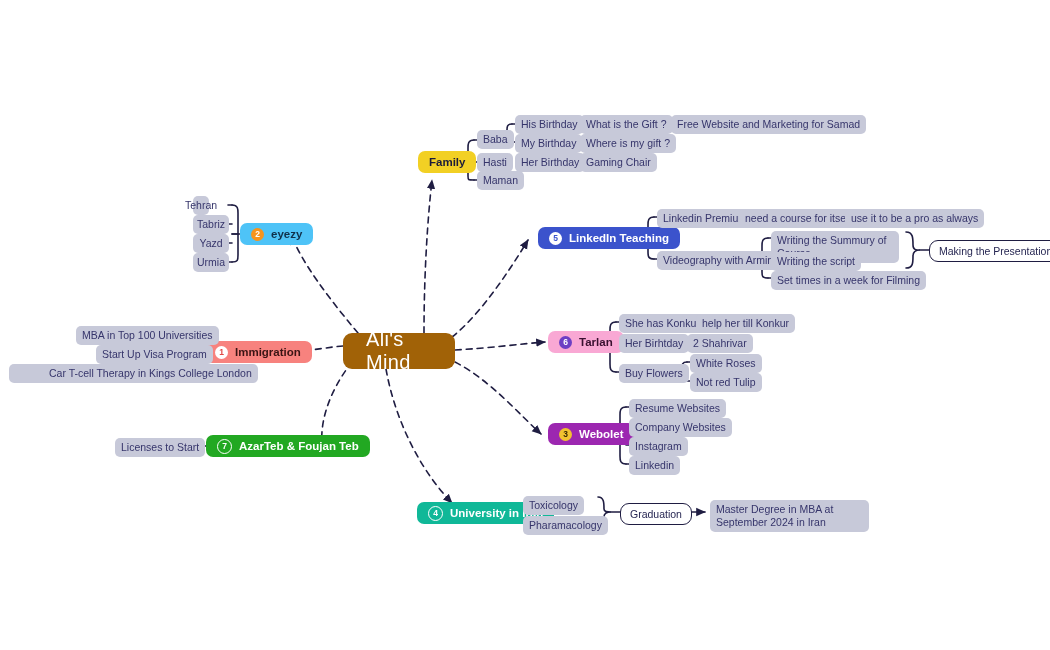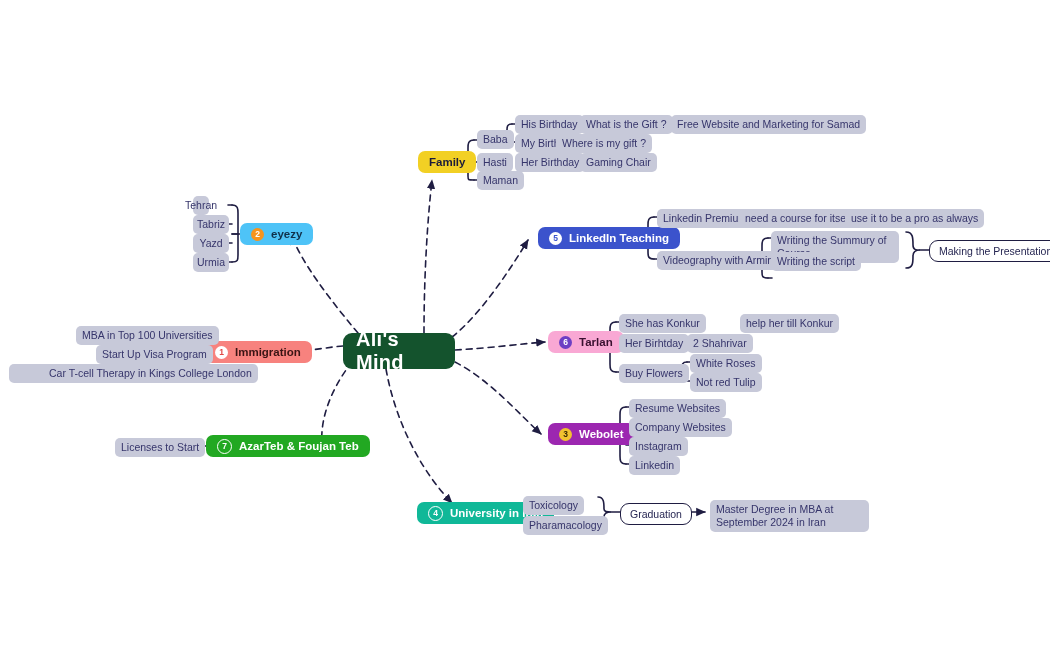--- a/index.html
+++ b/index.html
@@ -8,23 +8,23 @@
     font-family:"Liberation Sans","DejaVu Sans",sans-serif;
     position:relative;
   }
   #canvas{position:absolute;left:0;top:0;width:1050px;height:650px;}
   #svg-links{position:absolute;left:0;top:0;width:1050px;height:650px;pointer-events:none;}
 
   .node{position:absolute;box-sizing:border-box;display:flex;align-items:center;}
 
   
   .central{
-    background:#14532d;color:#ffffff;border-radius:9px;
-    font-size:20px;font-weight:bold;letter-spacing:.3px;
-    justify-content:center;padding:0 13px;
+    background:#a16207;color:#ffffff;border-radius:9px;
+    font-size:20px;font-weight:normal;letter-spacing:.3px;
+    justify-content:center;padding:0 23px;
   }
 
   
   .branch{
     border-radius:7px;padding:0 11px;gap:7px;
     font-size:11.5px;font-weight:bold;white-space:nowrap;
   }
   .badge{
     width:13px;height:13px;border-radius:50%;
     display:flex;align-items:center;justify-content:center;
@@ -180,21 +180,21 @@
   <div class="node branch b-family" style="left:418px;top:151px;height:22px;">
     <span>Family</span>
   </div>
   <div class="node leaf" style="left:477px;top:130px;">Baba</div>
   <div class="node leaf" style="left:477px;top:153px;">Hasti</div>
   <div class="node leaf" style="left:477px;top:171px;text-align:center;">Maman</div>
   <div class="node leaf" style="left:515px;top:115px;">His Birthday</div>
   <div class="node leaf" style="left:515px;top:134px;">My Birthday</div>
   <div class="node leaf" style="left:515px;top:153px;">Her Birthday</div>
   <div class="node leaf" style="left:580px;top:115px;">What is the Gift ?</div>
-  <div class="node leaf" style="left:556px;top:134px;">Where is my gift ?</div>
+  <div class="node leaf" style="left:580px;top:134px;">Where is my gift ?</div>
   <div class="node leaf" style="left:580px;top:153px;">Gaming Chair</div>
   <div class="node leaf" style="left:671px;top:115px;">Free Website and Marketing for Samad</div>
 
   <div class="node branch b-eyezy" style="left:240px;top:223px;height:22px;">
     <span class="badge badge-orange">
         <span>2</span>
       </span>
     <span>eyezy</span>
   </div>
   <div class="node leaf right" style="left:193px;top:196px;width:16px;justify-content:center;">Tehran</div>
@@ -207,40 +207,41 @@
         <span>5</span>
       </span>
     <span>LinkedIn Teaching</span>
   </div>
   <div class="node leaf" style="left:657px;top:209px;">Linkedin Premium</div>
   <div class="node leaf" style="left:739px;top:209px;">need a course for itself</div>
   <div class="node leaf" style="left:845px;top:209px;">use it to be a pro as always</div>
   <div class="node leaf" style="left:657px;top:251px;">Videography with Armin</div>
   <div class="node leaf wrap" style="left:771px;top:231px;width:128px;align-items:flex-start;">Writing the Summury of Course</div>
   <div class="node leaf" style="left:771px;top:252px;">Writing the script</div>
+  <div class="node leaf" style="left:771px;top:271px;">Set times in a week for Filming</div>
   <div class="node outline" style="left:929px;top:240px;">Making the Presentation</div>
 
   <div class="node branch b-immigration" style="left:204px;top:341px;height:22px;">
     <span class="badge badge-white">
         <span>1</span>
       </span>
     <span>Immigration</span>
   </div>
   <div class="node leaf" style="left:76px;top:326px;">MBA in Top 100 Universities</div>
   <div class="node leaf" style="left:96px;top:345px;">Start Up Visa Program</div>
   <div class="node leaf" style="left:9px;top:364px;padding-left:40px;">Car T-cell Therapy in Kings College London</div>
 
   <div class="node branch b-tarlan" style="left:548px;top:331px;height:22px;">
     <span class="badge badge-pink">
         <span>6</span>
       </span>
     <span>Tarlan</span>
   </div>
   <div class="node leaf" style="left:619px;top:314px;">She has Konkur</div>
-  <div class="node leaf" style="left:696px;top:314px;margin-left:44px;">help her till Konkur</div>
+  <div class="node leaf" style="left:696px;top:314px;">help her till Konkur</div>
   <div class="node leaf" style="left:619px;top:334px;">Her Birhtday</div>
   <div class="node leaf" style="left:687px;top:334px;">2 Shahrivar</div>
   <div class="node leaf" style="left:619px;top:364px;">Buy Flowers</div>
   <div class="node leaf" style="left:690px;top:354px;">White Roses</div>
   <div class="node leaf" style="left:690px;top:373px;">Not red Tulip</div>
 
   <div class="node branch b-webolet" style="left:548px;top:423px;height:22px;">
     <span class="badge badge-gold">
         <span>3</span>
       </span>

